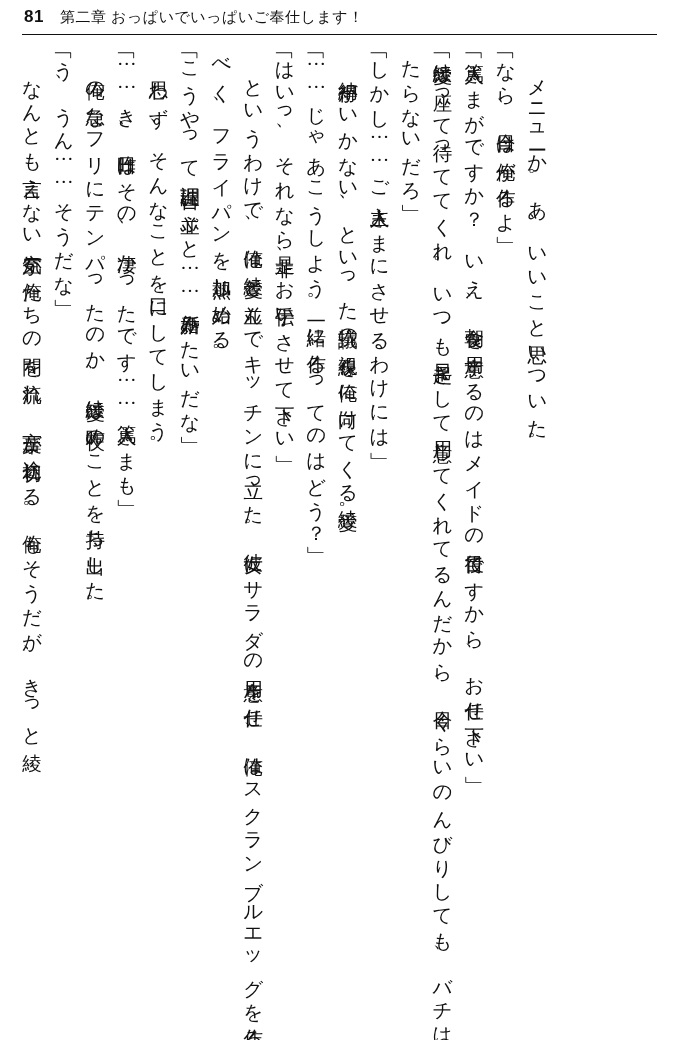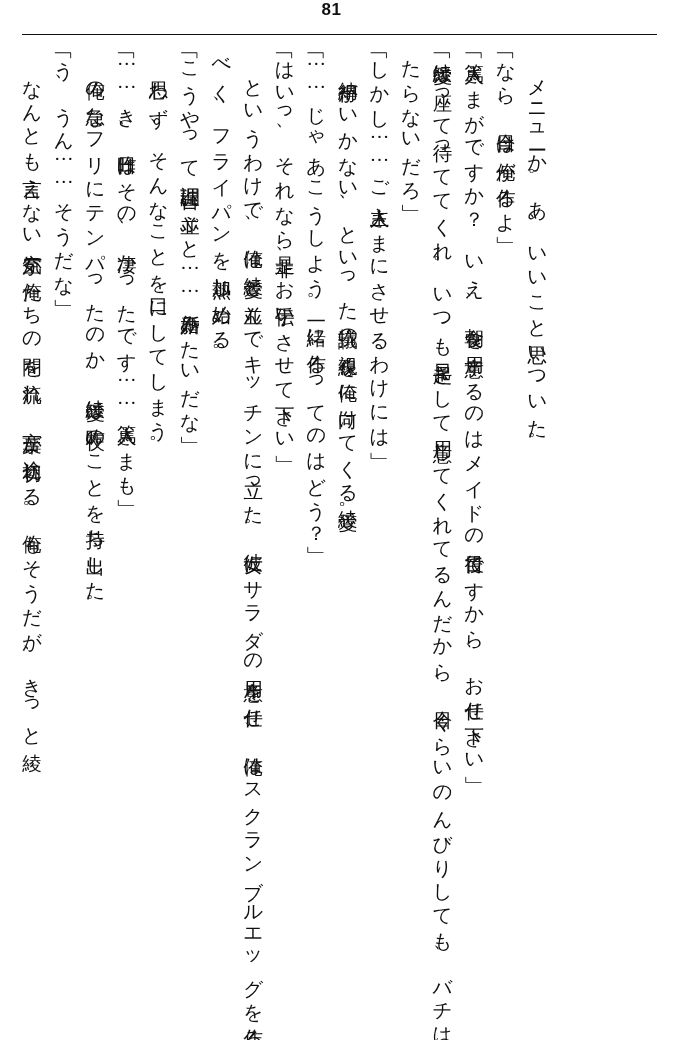--- a/index.html
+++ b/index.html
@@ -23,21 +23,20 @@
   .header {
     position: absolute;
     top: 0;
     left: 0;
     right: 0;
     height: 34px;
     display: flex;
     align-items: center;
     padding: 0 24px;
     box-sizing: border-box;
-    flex-direction: column;
   }
   .header .page-number {
     font-size: 17px;
     font-weight: bold;
     letter-spacing: 0.5px;
     margin-right: 16px;
     font-family: "Liberation Sans", sans-serif;
   }
   .header .chapter-title {
     font-size: 15px;
@@ -80,20 +79,21 @@
     text-indent: 1em;
   }
 </style>
 </head>
 <body>
 
 <div class="page">
 
   <div class="header">
     <span class="page-number">81</span>
+    <span class="chapter-title">第二章 おっぱいでいっぱいご奉仕します！</span>
   </div>
 
   <div class="rule"></div>
 
   <div class="body-area">
     <div class="vtext" id="vtext">
         <p class="ind">メニューか。あ、いいこと思いついた。</p>
         <p class="">「なら、今日は俺が作るよ」</p>
         <p class="">「篤人さまがですか？　いえ、朝食を用意するのはメイドの役目ですから、お任せ下さい」</p>
         <p class="">「綾愛は座って待っててくれ。いつも早起きして用意してくれてるんだから、今日くらいのんびりしても、バチは当たらないだろ」</p>

